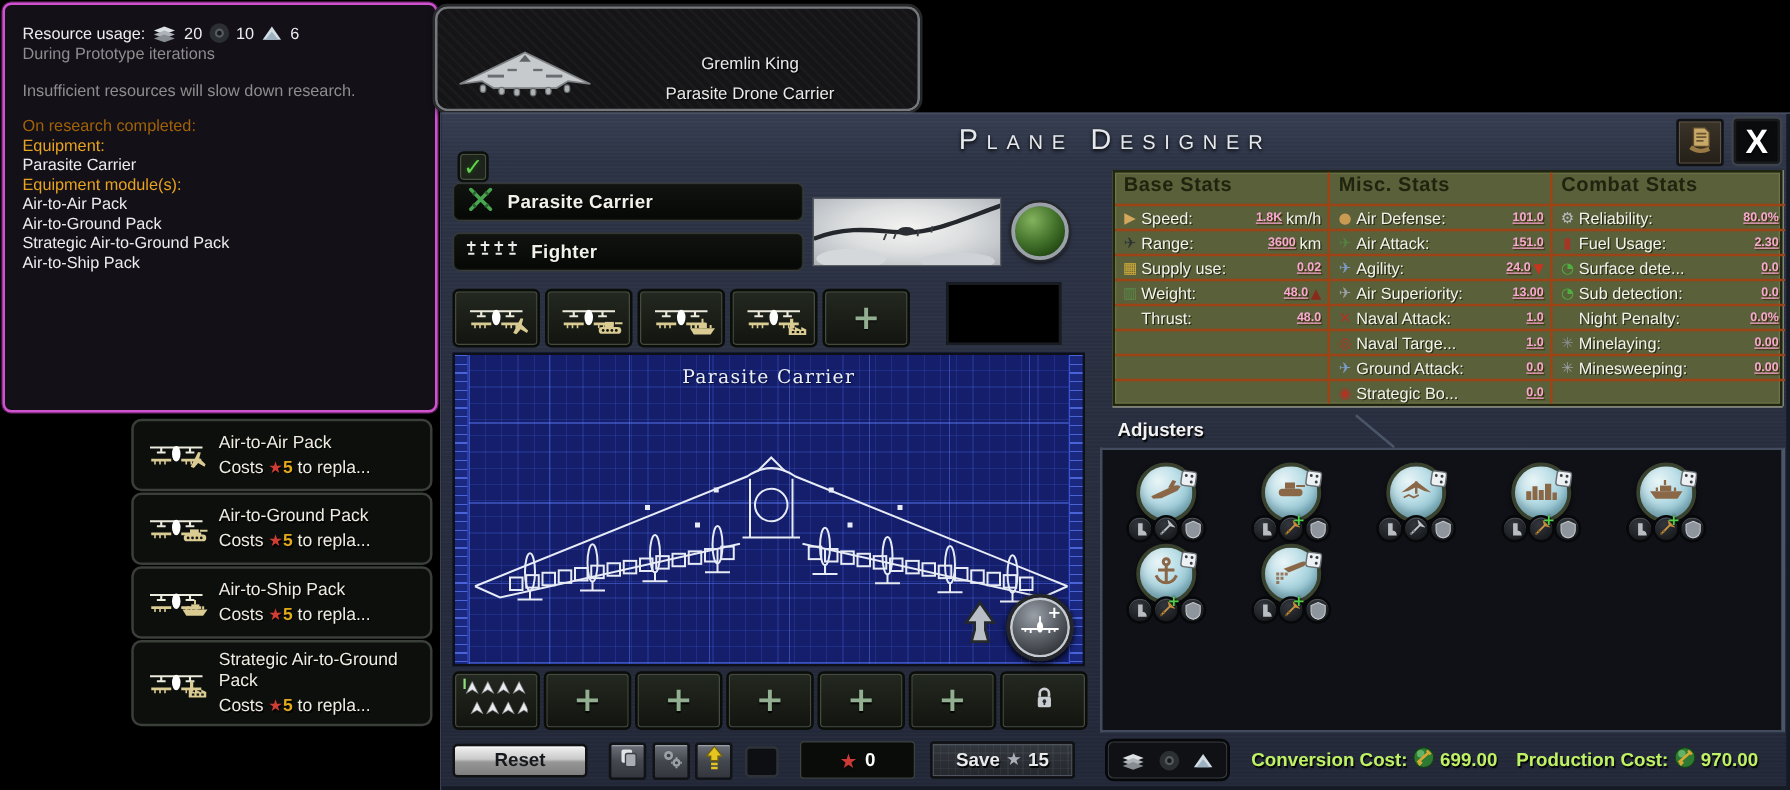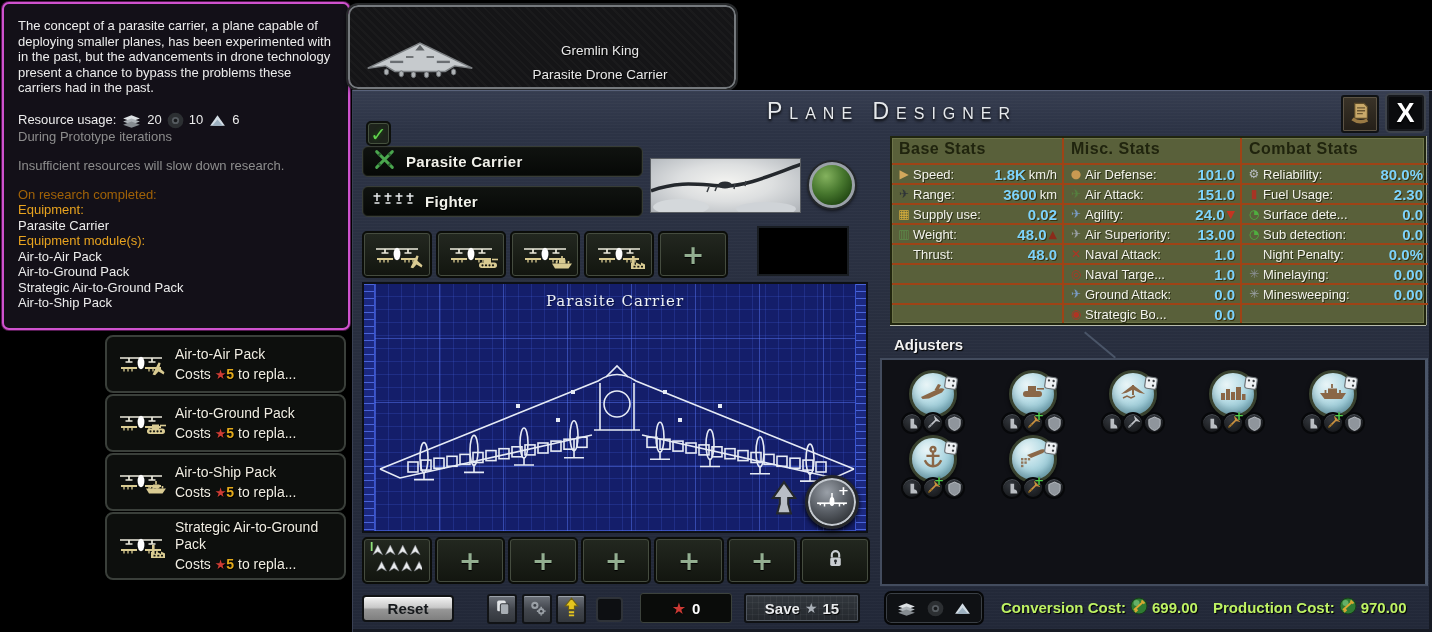--- a/index.html
+++ b/index.html
@@ -97,21 +97,21 @@
          box-shadow:inset 0 0 0 1px #6e754a,0 1px 0 #b9bdae,1px 0 0 #9aa08e;
          display:grid;grid-template-columns:170px 178px 188px;grid-template-rows:25px repeat(8,20px);}
   .st-h{font-family:Liberation Sans, sans-serif;font-weight:700;font-size:16px;color:#20240e;
         padding:2px 0 15px 7px;letter-spacing:.5px;}
   .st-c{border-top:2px solid #9e4316;display:flex;align-items:center;padding:0 5px 0 4px;
         font-size:13px;overflow:hidden;white-space:nowrap;}
   .st-c.cl{border-left:2px solid #9e4316;} .st-h.cl{border-left:2px solid #9e4316;}
   .st-ic{width:16px;flex:0 0 16px;text-align:center;font-size:12px;line-height:1;}
   .st-lb{color:#f3f3ec;text-shadow:1px 1px 0 #272a14;margin-left:1px;}
   .st-sp{flex:1;}
-  .st-v{color:#7dd3fc;font-weight:700;font-size:15px;text-shadow:1px 1px 0 #3a300a;}
+  .st-v{color:#f9a8d4;font-weight:700;font-size:10px;text-shadow:1px 1px 0 #3a300a;text-decoration:underline;}
   .st-u{color:#f3f3ec;margin-left:3px;text-shadow:1px 1px 0 #272a14;}
   .st-t{margin-left:2px;font-size:11px;}
 
   
   .adj-content{left:880px;top:358px;width:548px;height:228px;background:#101116;
                border:2px solid #434c5e;border-right:3px solid #4a5568;}
   .adj-tab-label{left:894px;top:336px;font-size:15px;font-weight:700;color:#f2f2f2;text-shadow:1px 1px 1px #000;}
   .adj-diag{left:1080px;top:344px;width:40px;height:2px;background:#4a5568;transform:rotate(40deg);}
   .adj{position:absolute;width:64px;height:66px;cursor:pointer;}
   .adj-big{position:absolute;left:8px;top:0;width:48px;height:48px;border-radius:50%;
@@ -129,21 +129,21 @@
   
   #module-list{left:105px;top:335px;width:241px;}
   .mod-item{background:#0d0f0d;border:2px solid #3a3f3a;border-radius:8px;margin-bottom:1px;
             display:flex;align-items:center;gap:8px;padding:5px 8px;min-height:58px;cursor:pointer;}
   .mod-item .txt{font-size:14px;color:#efece1;line-height:17px;text-shadow:1px 1px 0 #000;}
   .cost-line{margin-top:3px;}
   .cost-star{color:#cf3d35;font-size:13px;}
   .cost-val{color:#e2a91b;font-weight:700;}
 
   
-  .reset{left:362px;top:595px;width:92px;height:27px;border:2px solid #101214;border-radius:4px;
+  .reset{left:362px;top:595px;width:108px;height:27px;border:2px solid #101214;border-radius:4px;
          background:linear-gradient(180deg,#f2f2f2 0,#c9c9c9 45%,#969696 55%,#7f7f7f 100%);
          color:#16191c;font-weight:700;font-size:15px;display:flex;align-items:center;
          justify-content:center;cursor:pointer;box-shadow:inset 0 1px 0 #fff;}
   .sq-btn{width:30px;height:30px;top:594px;background:linear-gradient(180deg,#6d727a 0,#43474e 50%,#33373d 100%);
           border:2px solid #111316;box-shadow:inset 0 1px 0 #9aa0a8;border-radius:3px;
           display:flex;align-items:center;justify-content:center;cursor:pointer;}
   .mini-check{left:596px;top:597px;width:27px;height:25px;background:#0d0f12;border:2px solid #2f3339;
               border-radius:4px;cursor:pointer;}
   .starbox{left:640px;top:593px;width:92px;height:30px;background:#0a0c0a;border:1px solid #3c423c;
            border-radius:3px;display:flex;align-items:center;justify-content:center;gap:6px;}
@@ -162,21 +162,20 @@
             justify-content:space-evenly;}
   .costline{top:597px;display:flex;align-items:center;gap:4px;font-size:15px;font-weight:700;
             color:#bef264;text-shadow:1px 1px 1px #000;}
 </style>
 </head>
 <body>
 
 <div id="stage">
 
   <div class="abs tooltip">
-    <p class="desc">The concept of a parasite carrier, a plane capable of deploying smaller planes, has been experimented with in the past, but the advancements in drone technology present a chance to bypass the problems these carriers had in the past.</p>
     <div class="tt-res">
       <span>Resource usage:</span>
       <span id="tt-res-icons" style="display:flex;align-items:center;gap:5px;">
           <span style="display:flex;align-items:center;">
             <svg width="21" height="15" viewBox="0 0 20 14">
               <path d="M2 5 L10 2 L18 5 L10 8 Z" fill="#dde1e4"></path>
               <path d="M2 8 L10 5 L18 8 L10 11 Z" fill="#adb3b8"></path>
               <path d="M2 11 L10 8 L18 11 L10 14 Z" fill="#868c91"></path>
             </svg>
           </span>

